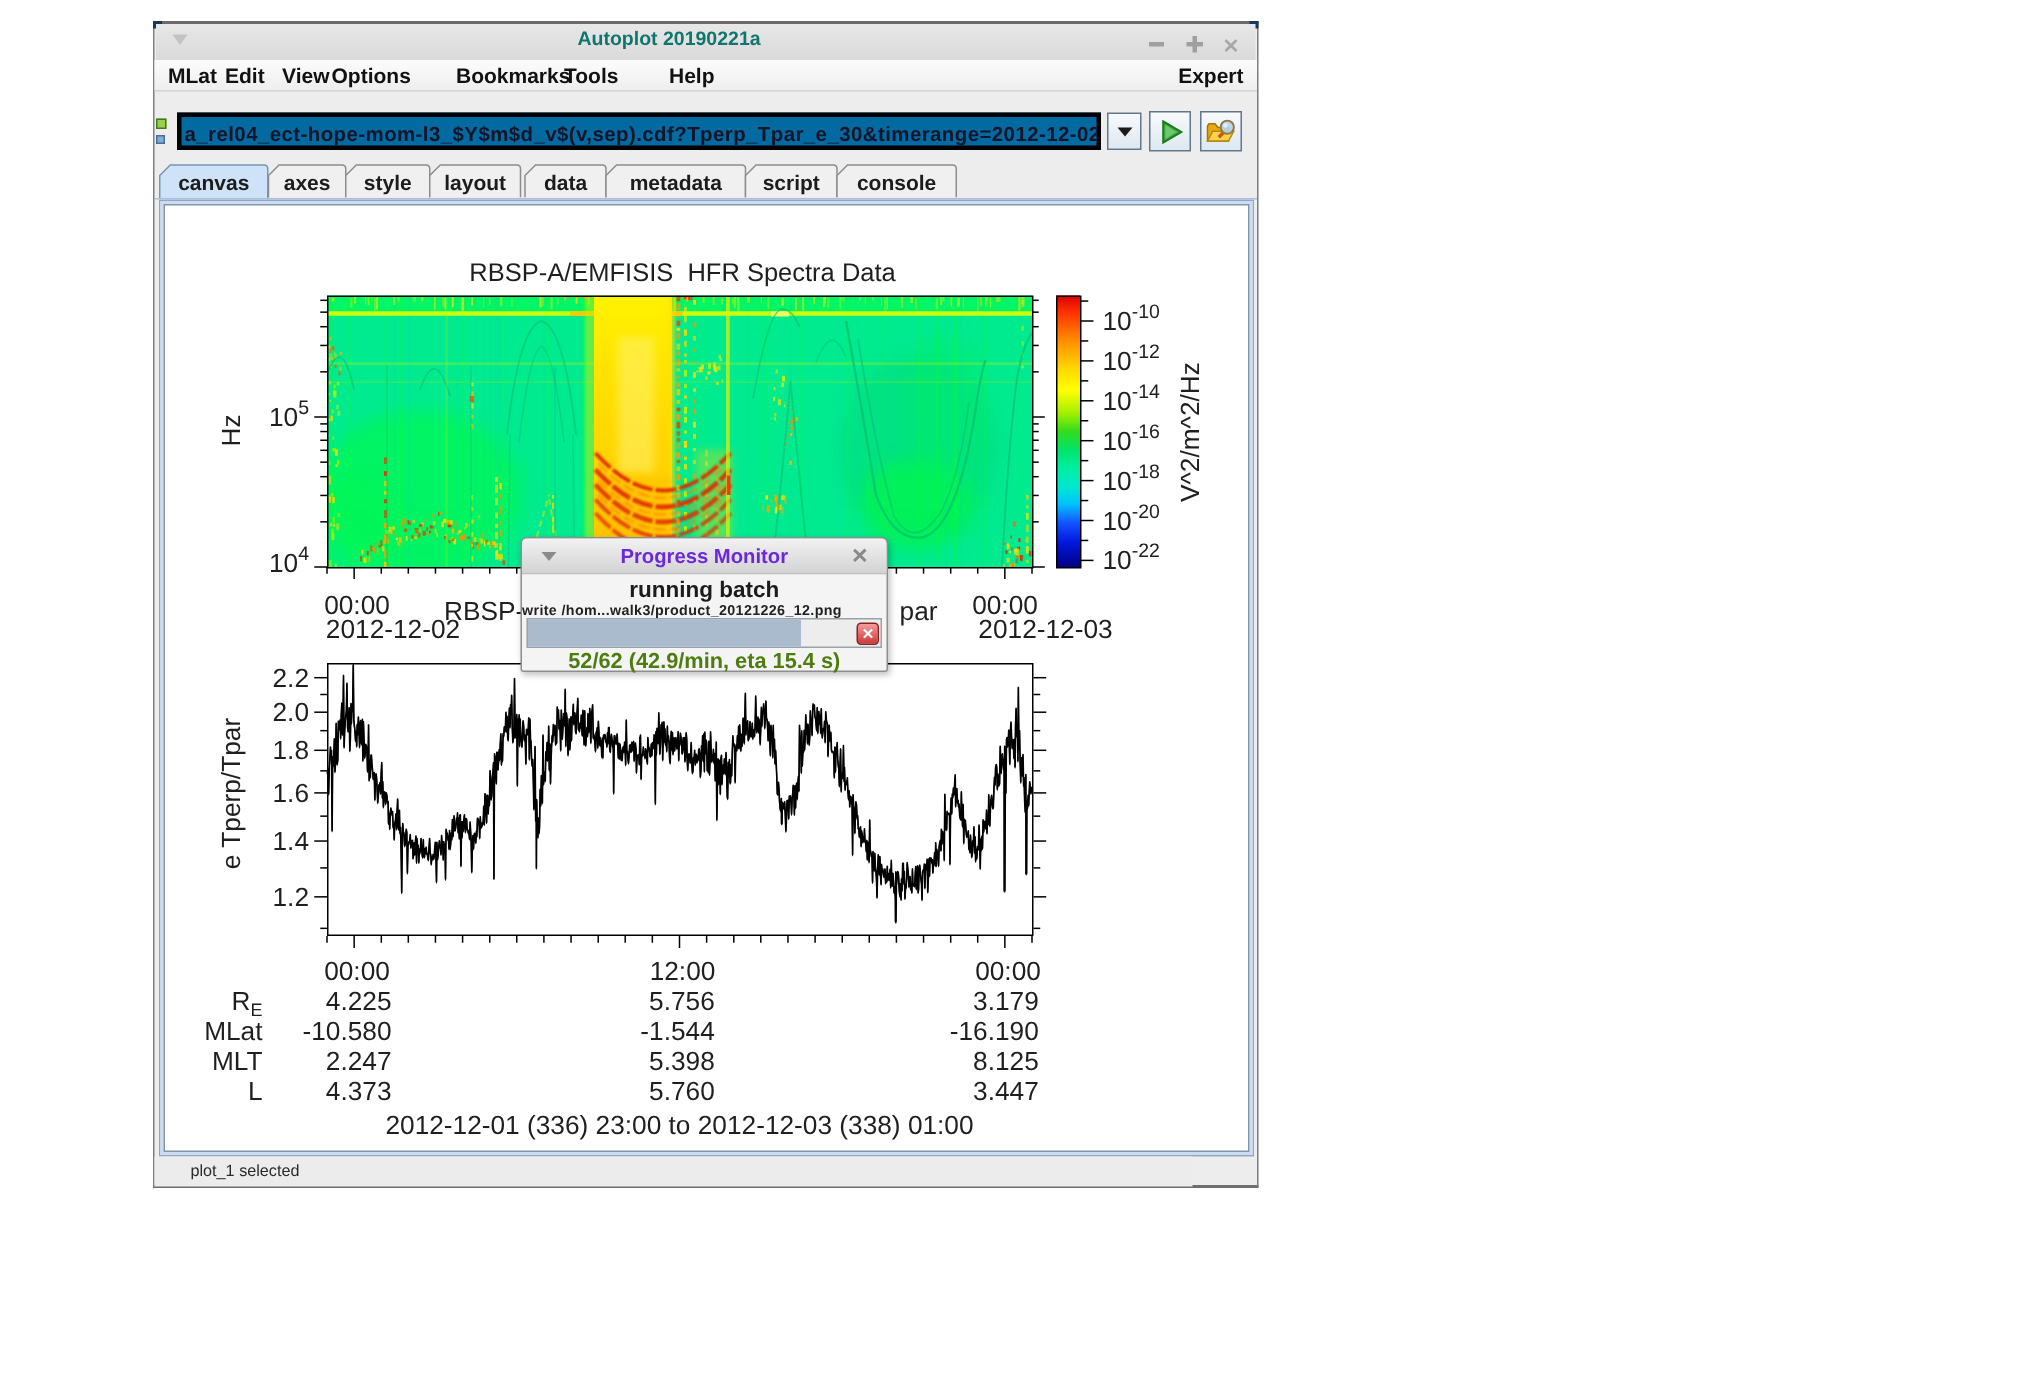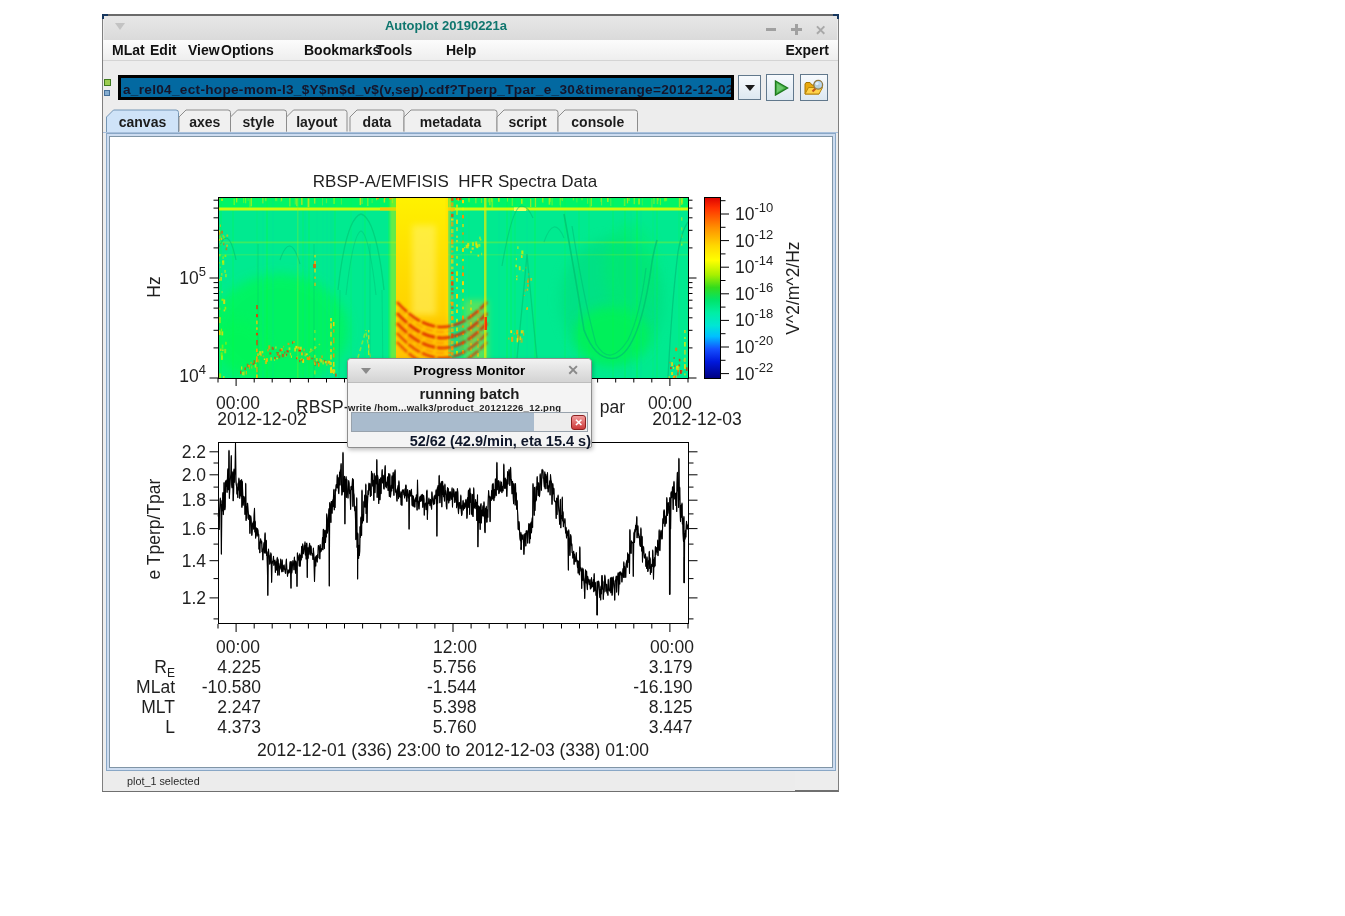--- a/index.html
+++ b/index.html
@@ -1024,23 +1024,23 @@
     </g>
 </svg>
 
 <div class="abs" style="left:103px;top:771px;width:692px;height:20px;background:#ececec;">
     <span style="position:absolute;left:24px;top:4px;font-size:10.8px;color:#2a2a2a;">plot_1 selected</span>
   </div>
 
 <div class="abs" style="left:347px;top:358px;width:245px;height:90px;background:#f4f4f4;border:1px solid #8e8e8e;border-radius:4px 4px 2px 2px;box-shadow:1px 2px 4px rgba(0,0,0,0.25);z-index:20;">
  <div style="position:absolute;left:0;top:0;right:0;height:24px;background:linear-gradient(#f2f2f2,#d3d3d3);border-bottom:1px solid #bdbdbd;border-radius:4px 4px 0 0;"></div>
  <div style="position:absolute;left:13px;top:9px;width:0;height:0;border-left:5px solid transparent;border-right:5px solid transparent;border-top:6px solid #8a8a8a;"></div>
- <div style="position:absolute;left:0;right:0;top:4px;text-align:center;font-size:13.5px;font-weight:bold;color:#000000;">Progress Monitor</div>
+ <div style="position:absolute;left:0;right:0;top:4px;text-align:center;font-size:13.5px;font-weight:bold;color:#6d28d9;">Progress Monitor</div>
  <div style="position:absolute;right:12px;top:3px;font-size:14px;font-weight:bold;color:#8a8a8a;">✕</div>
  <div style="position:absolute;left:0;right:0;top:26px;text-align:center;font-size:15px;font-weight:bold;color:#1c1c1c;">running batch</div>
  <div style="position:absolute;left:0;right:0;top:42.5px;text-align:left;font-size:9.5px;font-weight:bold;color:#222;letter-spacing:0.25px;">write /hom...walk3/product_20121226_12.png</div>
  <div style="position:absolute;left:3px;top:53px;width:237px;height:20px;border:1px solid #98a2ac;background:#ededed;">
   <div style="position:absolute;left:0;top:0;width:182px;height:100%;background:#a9bbcd;"></div>
  </div>
  <div style="position:absolute;left:223px;top:56px;width:15px;height:15px;border-radius:3px;background:linear-gradient(#f29c9c,#cc3a3a);border:1px solid #8c1f1f;">
   <div style="position:absolute;left:2.5px;top:0.5px;font-size:10px;font-weight:bold;color:#fff;">✕</div>
  </div>
- <div style="position:absolute;left:0;right:0;top:73.5px;text-align:right;font-size:14.5px;font-weight:bold;color:#0f172a;">52/62 (42.9/min, eta 15.4 s)</div>
+ <div style="position:absolute;left:0;right:0;top:73.5px;text-align:center;font-size:14.5px;font-weight:bold;color:#4d7c0f;">52/62 (42.9/min, eta 15.4 s)</div>
 </div>
 </body></html>

